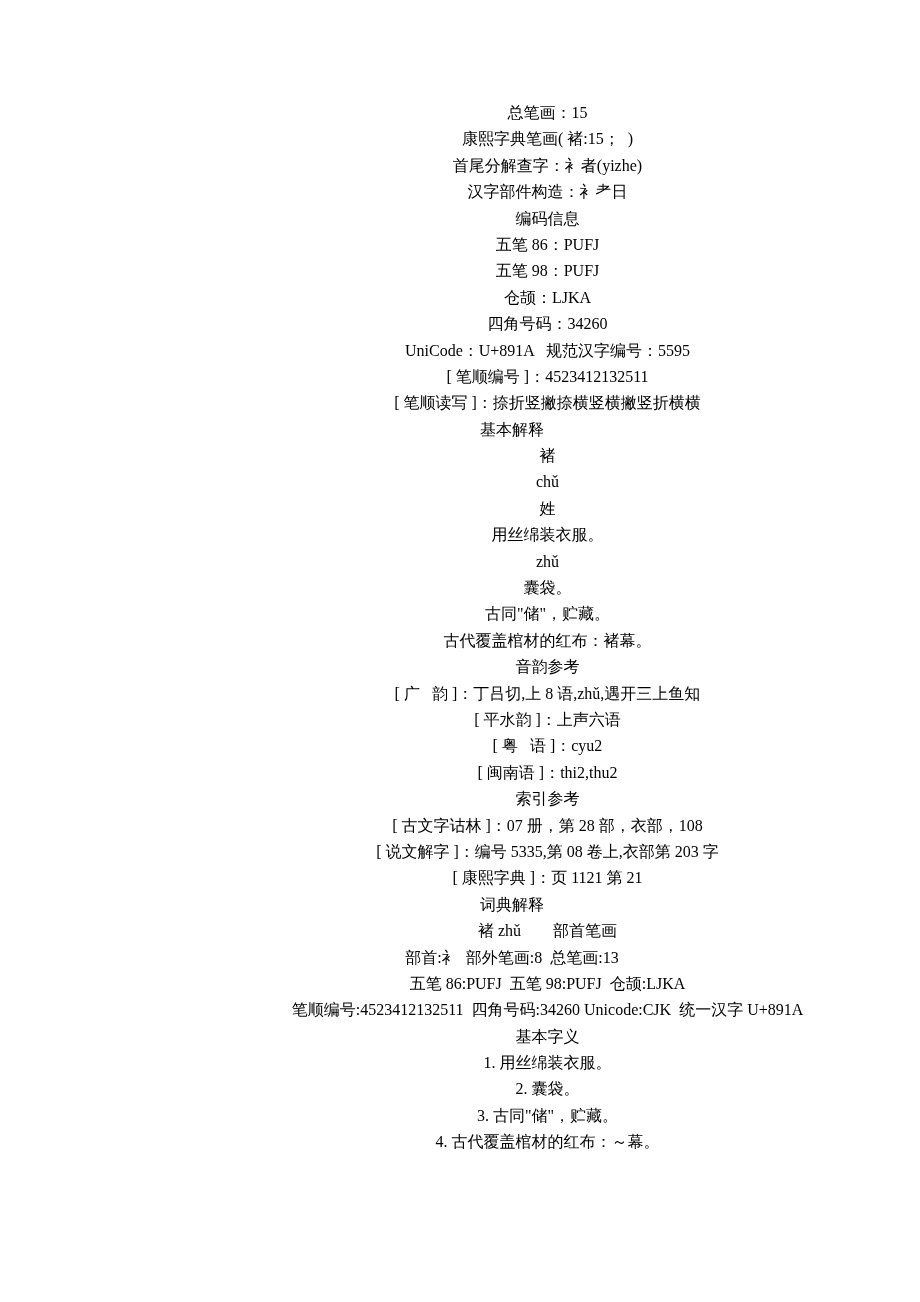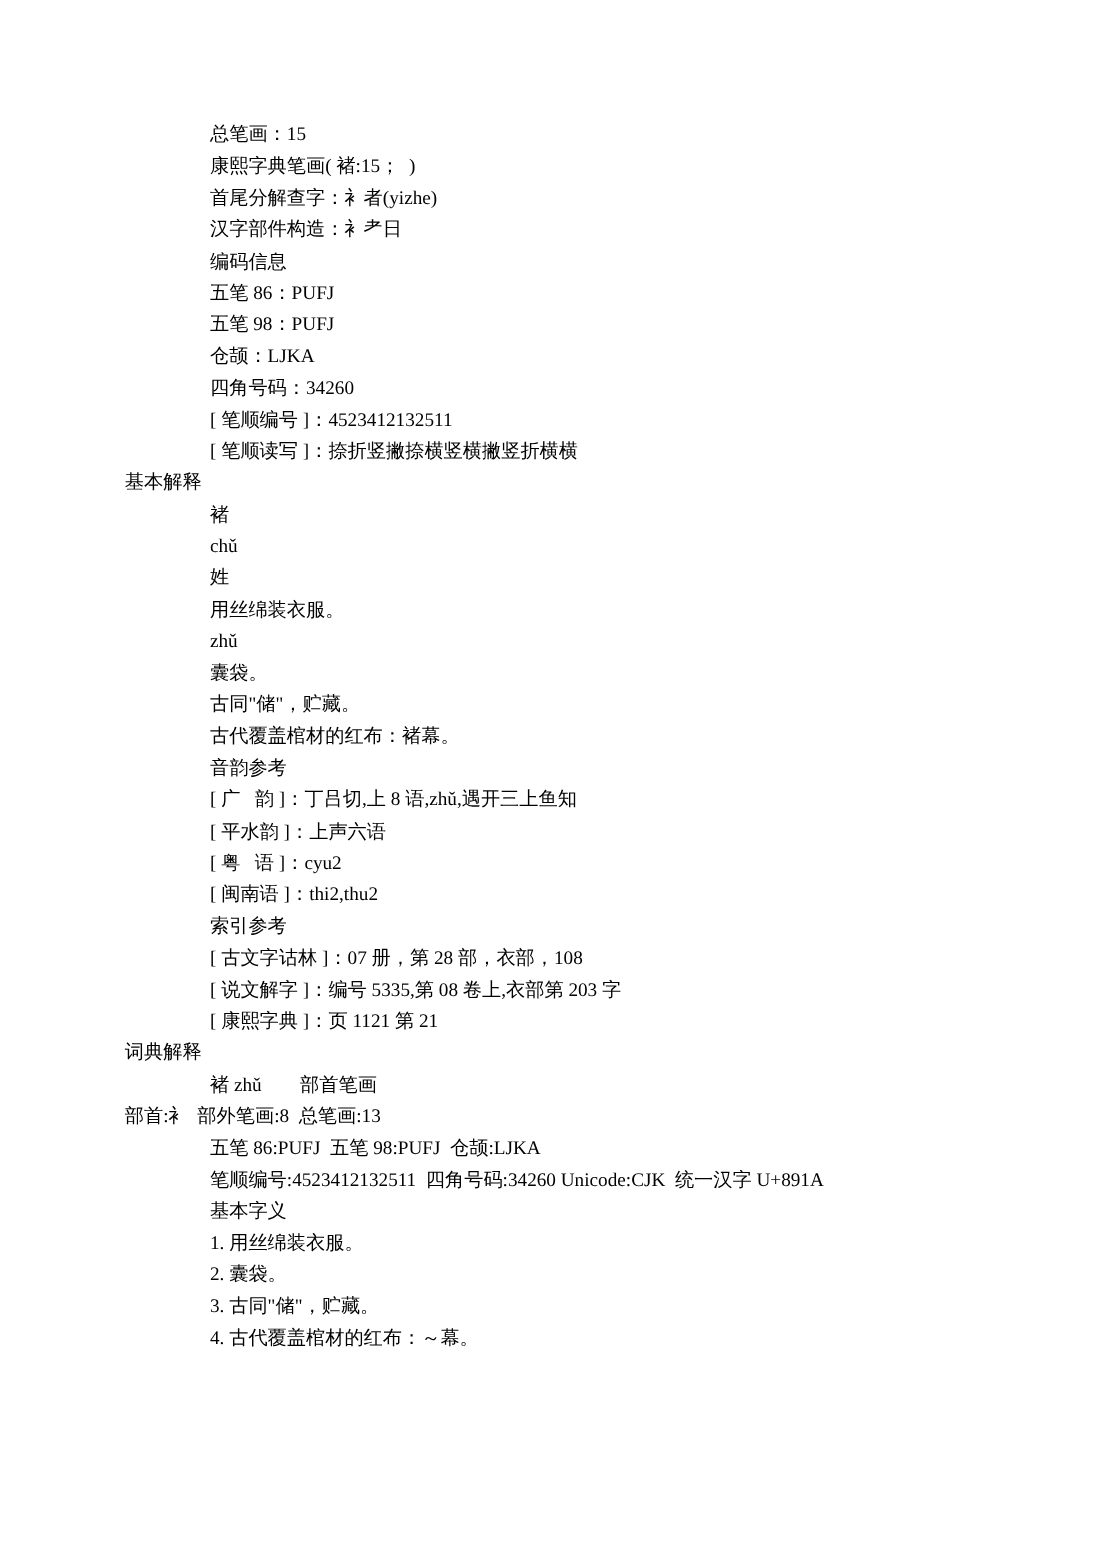--- a/index.html
+++ b/index.html
@@ -1,18 +1,19 @@
 <!DOCTYPE html>
 <html><head>
   <meta charset="utf-8">
   <style>
     * {
       margin: 0;
       padding: 0;
       box-sizing: border-box;
+      text-align: center;
     }
     body {
       background: #ffffff;
       font-family: "SimSun", "宋体", serif;
       font-size: 16px;
       line-height: 1.65;
       color: #000;
       width: 920px;
       padding: 100px 0 60px 0;
     }
@@ -32,20 +33,21 @@
 <div id="content">
     <div class="line indent-1">总笔画：15</div>
     <div class="line indent-1">康熙字典笔画( 褚:15；  )</div>
     <div class="line indent-1">首尾分解查字：衤者(yizhe)</div>
     <div class="line indent-1">汉字部件构造：衤耂日</div>
     <div class="line indent-1">编码信息</div>
     <div class="line indent-1">五笔 86：PUFJ</div>
     <div class="line indent-1">五笔 98：PUFJ</div>
     <div class="line indent-1">仓颉：LJKA</div>
     <div class="line indent-1">四角号码：34260</div>
+    <div class="line indent-1">UniCode：U+891A   规范汉字编号：5595</div>
     <div class="line indent-1">[ 笔顺编号 ]：4523412132511</div>
     <div class="line indent-1">[ 笔顺读写 ]：捺折竖撇捺横竖横撇竖折横横</div>
     <div class="line indent-0">基本解释</div>
     <div class="line indent-1">褚</div>
     <div class="line indent-1">chǔ</div>
     <div class="line indent-1">姓</div>
     <div class="line indent-1">用丝绵装衣服。</div>
     <div class="line indent-1">zhǔ</div>
     <div class="line indent-1">囊袋。</div>
     <div class="line indent-1">古同"储"，贮藏。</div>

